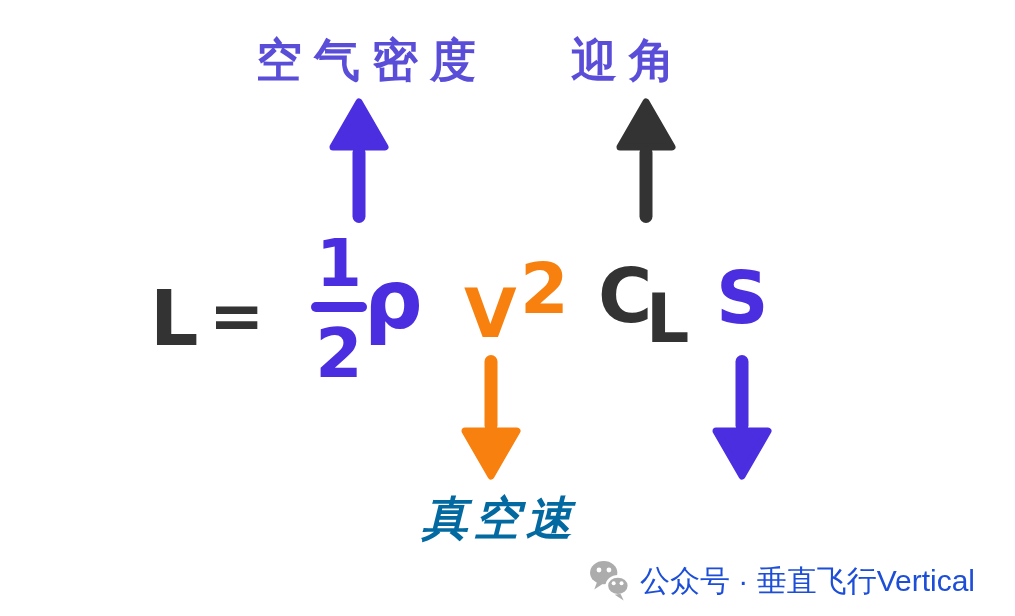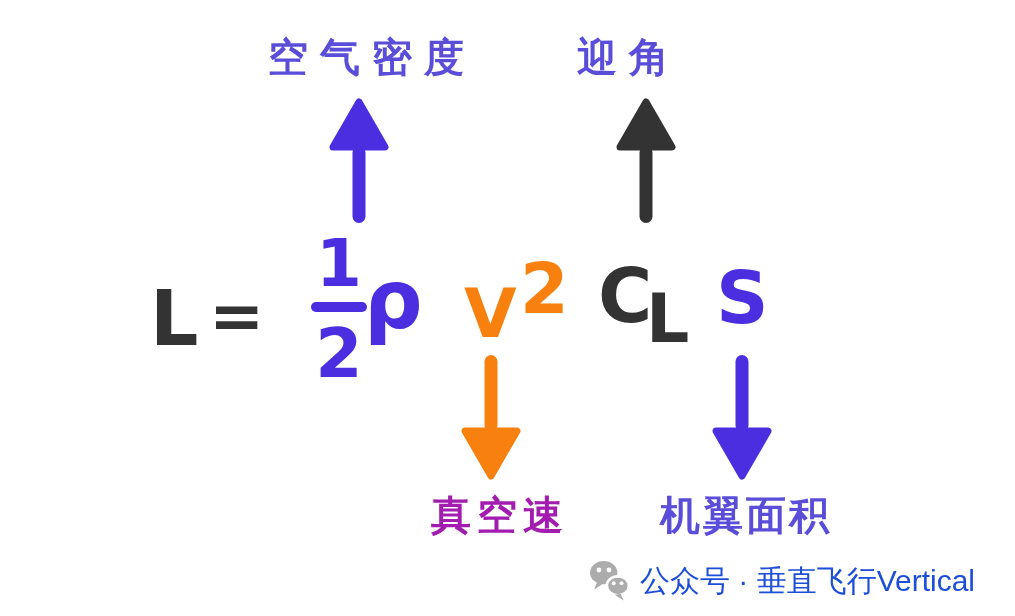--- a/index.html
+++ b/index.html
@@ -8,27 +8,27 @@
     width:1015px;height:616px;
     background:#ffffff;
     overflow:hidden;
     font-family:"DejaVu Sans",sans-serif;
   }
   
   .cjk{
     position:absolute;
     font-family:"Liberation Serif","DejaVu Serif",serif;
     font-weight:700;
-    font-size:40px;
+    font-size:46px;
     line-height:1;
     white-space:nowrap;
     transform:translateX(-50%);
   }
   .cjk.indigo{color:#5A4ED9;}
-  .cjk.orange{color:#a21caf;}
+  .cjk.orange{color:#0369a1;font-style:italic;}
   .ls12{letter-spacing:12px;}
   .ls6{letter-spacing:6px;}
   .ls3{letter-spacing:3px;}
   
   .tok{
     position:absolute;
     font-family:"DejaVu Sans",sans-serif;
     font-weight:800;
     line-height:1;
     white-space:nowrap;
@@ -93,21 +93,20 @@
   <svg class="arrow" style="left:460px;top:352px;" viewBox="0 0 62 130">
     <rect x="24.5" y="3" width="13" height="77" rx="6.5" fill="#F8800E"></rect>
     <path d="M31 124 L57 79 L5 79 Z" fill="#F8800E" stroke="#F8800E" stroke-width="7" stroke-linejoin="round"></path>
   </svg>
   <svg class="arrow" style="left:711px;top:352px;" viewBox="0 0 62 130">
     <rect x="24.5" y="3" width="13" height="77" rx="6.5" fill="#4B2EE0"></rect>
     <path d="M31 124 L57 79 L5 79 Z" fill="#4B2EE0" stroke="#4B2EE0" stroke-width="7" stroke-linejoin="round"></path>
   </svg>
 
   <div class="cjk orange ls6" style="left:500px;top:496px;">真空速</div>
-  <div class="cjk indigo ls3" style="left:746px;top:496px;">机翼面积</div>
 
   <svg class="watermark-icon" viewBox="0 0 40 40">
     <ellipse cx="14" cy="13" rx="13" ry="11" fill="#ACACAC"></ellipse>
     <path d="M8 21 L5 29 L14 23 Z" fill="#ACACAC"></path>
     <circle cx="9.5" cy="10.5" r="2.3" fill="#ffffff"></circle>
     <circle cx="19" cy="10.5" r="2.3" fill="#ffffff"></circle>
     <ellipse cx="27.5" cy="25.5" rx="10.5" ry="9" fill="#ACACAC" stroke="#ffffff" stroke-width="2.5"></ellipse>
     <path d="M30 33 L33 39.5 L24.5 34 Z" fill="#ACACAC"></path>
     <circle cx="23.5" cy="23" r="1.9" fill="#ffffff"></circle>
     <circle cx="31" cy="23" r="1.9" fill="#ffffff"></circle>

